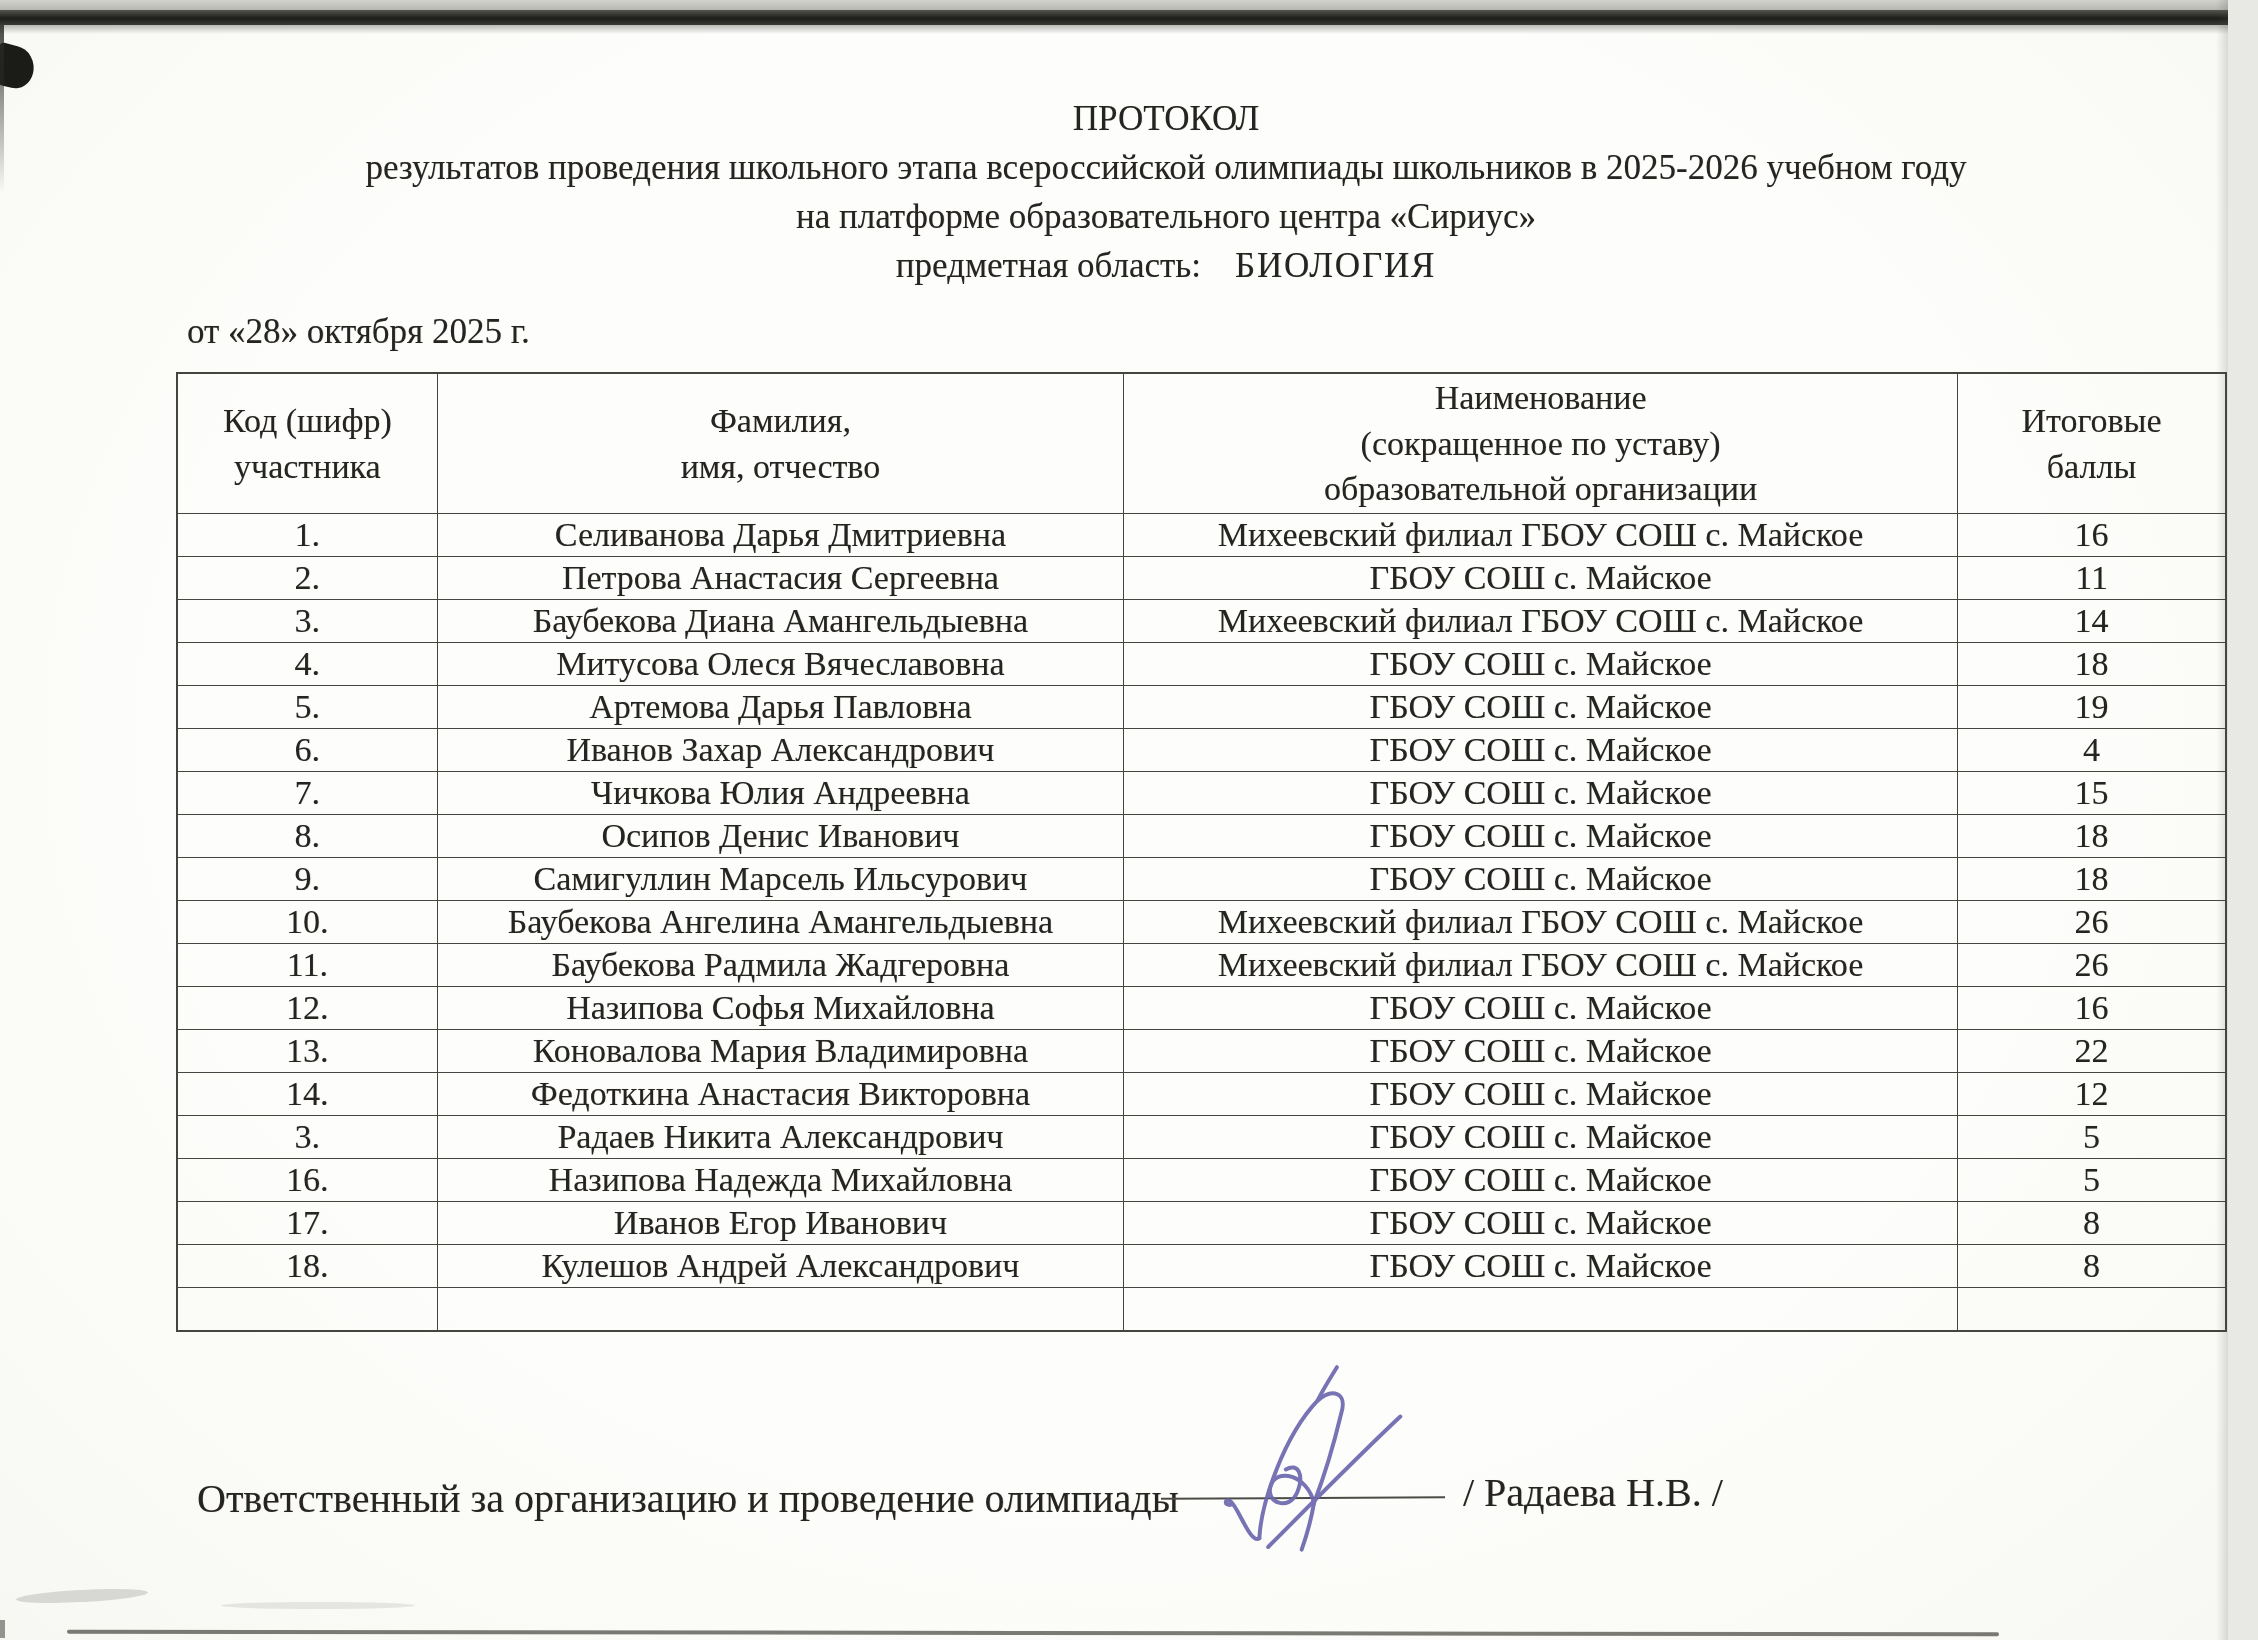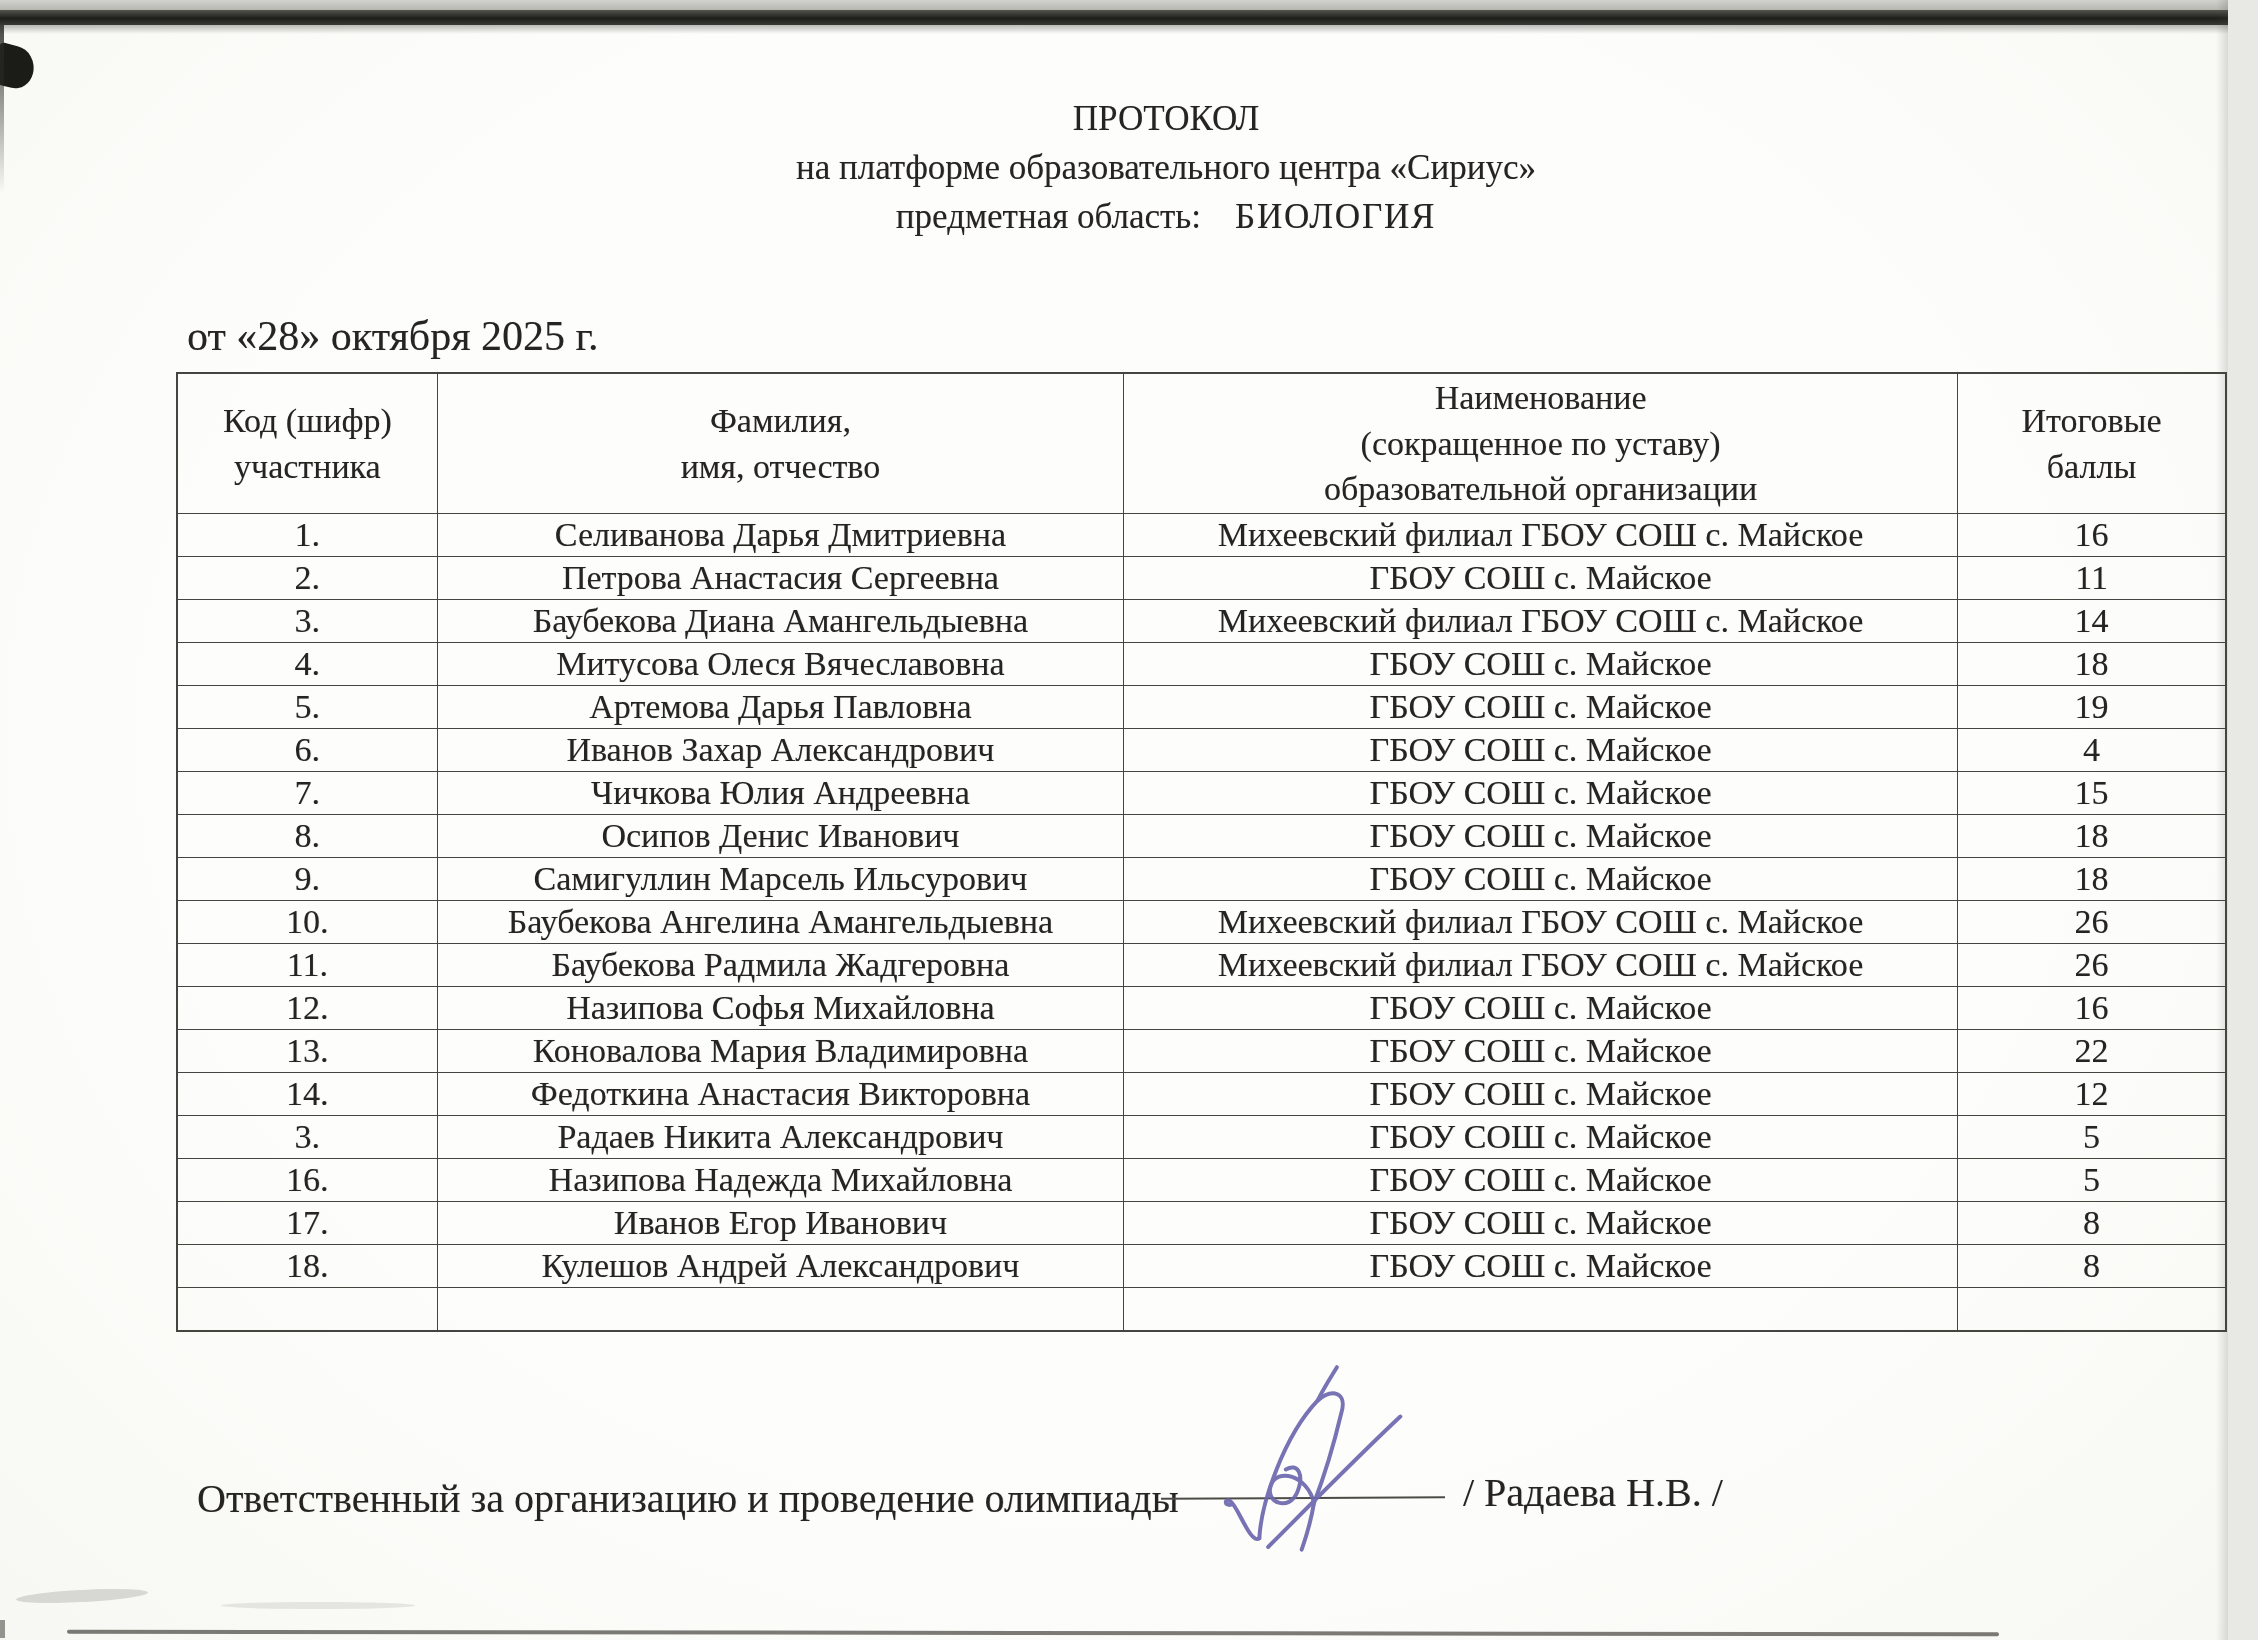--- a/index.html
+++ b/index.html
@@ -31,21 +31,21 @@
   .scan-smudge-a{position:absolute;left:16px;top:1590px;width:132px;height:12.4px;
     background:#9a9a94;opacity:0.35;border-radius:50%;transform:rotate(-3deg);}
   .scan-smudge-b{position:absolute;left:221px;top:1602px;width:194px;height:7px;
     background:#a8a8a2;opacity:0.25;border-radius:50%;}
   .scan-corner-mark{position:absolute;left:0;top:1620px;width:5.3px;height:17.6px;
     background:#6a6a64;opacity:0.7;}
   
   .title-block{position:absolute;left:74px;top:94px;width:2184px;
     text-align:center;font-size:35px;line-height:49px;white-space:nowrap;}
   .subject-value{margin-left:34px;letter-spacing:1.8px;}
-  .date-line{position:absolute;left:187px;top:312px;font-size:42px;}
+  .date-line{position:absolute;left:187px;top:312px;font-size:35px;}
   
   .results{position:absolute;left:176px;top:372px;width:2051px;
     border-collapse:collapse;table-layout:fixed;font-size:34px;}
   .results th,.results td{
     border:1.8px solid #454540;text-align:center;vertical-align:middle;
     padding:0 5.3px;overflow:hidden;}
   .results{border:2.6px solid #454540;}
   .results thead th{height:139px;font-weight:normal;font-size:34px;
     line-height:1.34;white-space:pre-line;}
   .results tbody td{height:42px;}
@@ -67,20 +67,21 @@
   <div class="scan-blob-topleft"></div>
   <div class="scan-left-sliver"></div>
   <div class="scan-right-shadow"></div>
   <div class="scan-bottom-line"></div>
   <div class="scan-smudge-a"></div>
   <div class="scan-smudge-b"></div>
   <div class="scan-corner-mark"></div>
 
   <div class="title-block">
     <div>ПРОТОКОЛ</div>
+    <div>результатов проведения школьного этапа всероссийской олимпиады школьников в 2025-2026 учебном году</div>
     <div>на платформе образовательного центра «Сириус»</div>
     <div>
       <span>предметная область:</span><span class="subject-value">БИОЛОГИЯ</span>
     </div>
   </div>
 
   <div class="date-line">от «28» октября 2025 г.</div>
 
   <table class="results">
     <colgroup>

